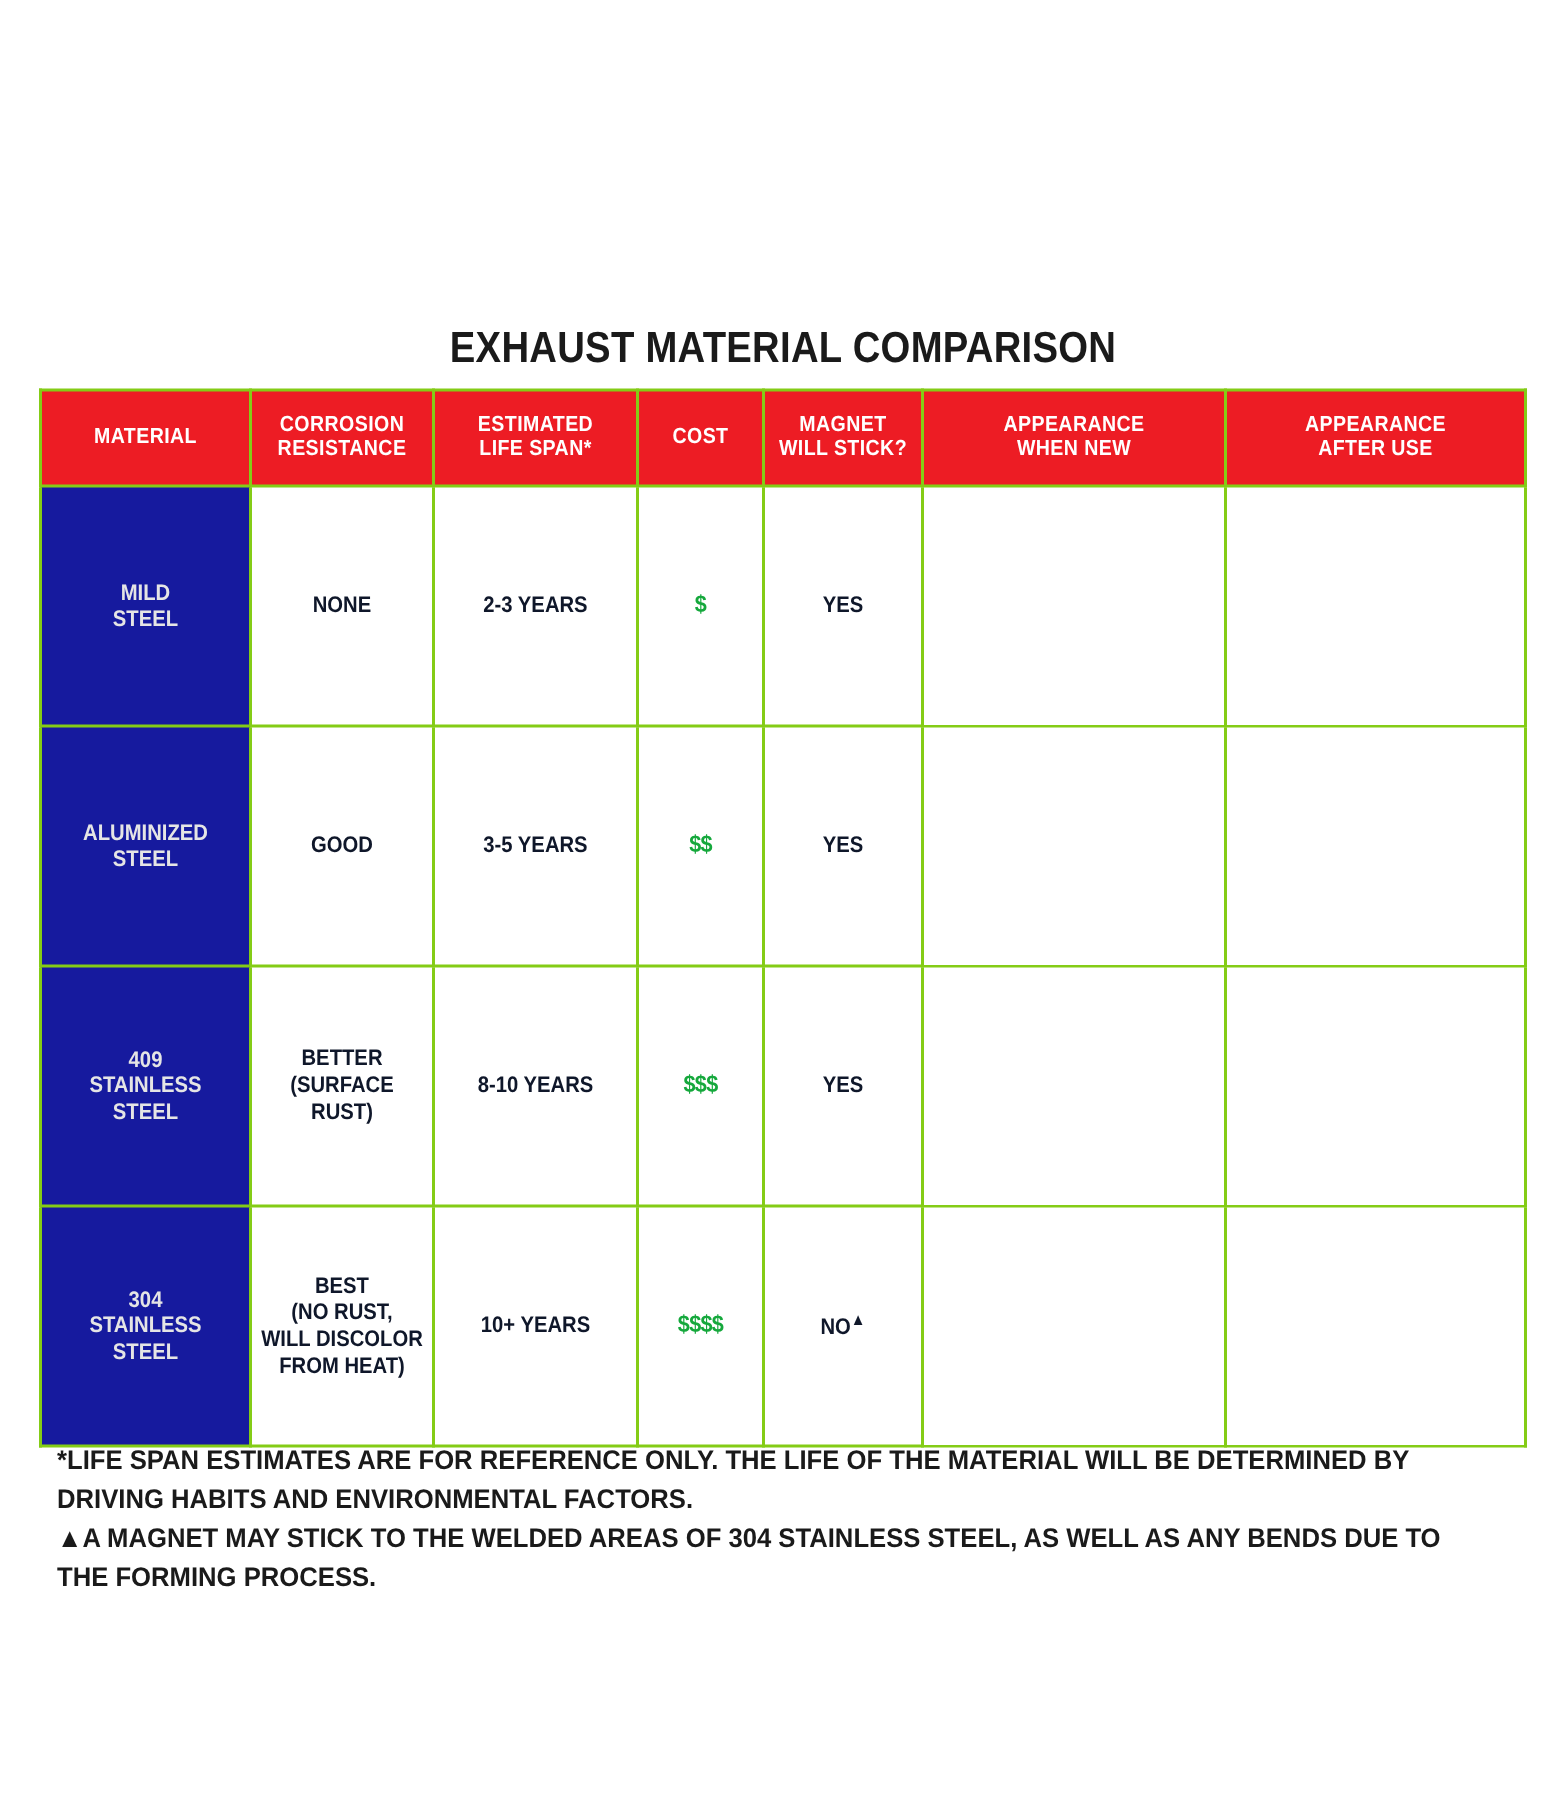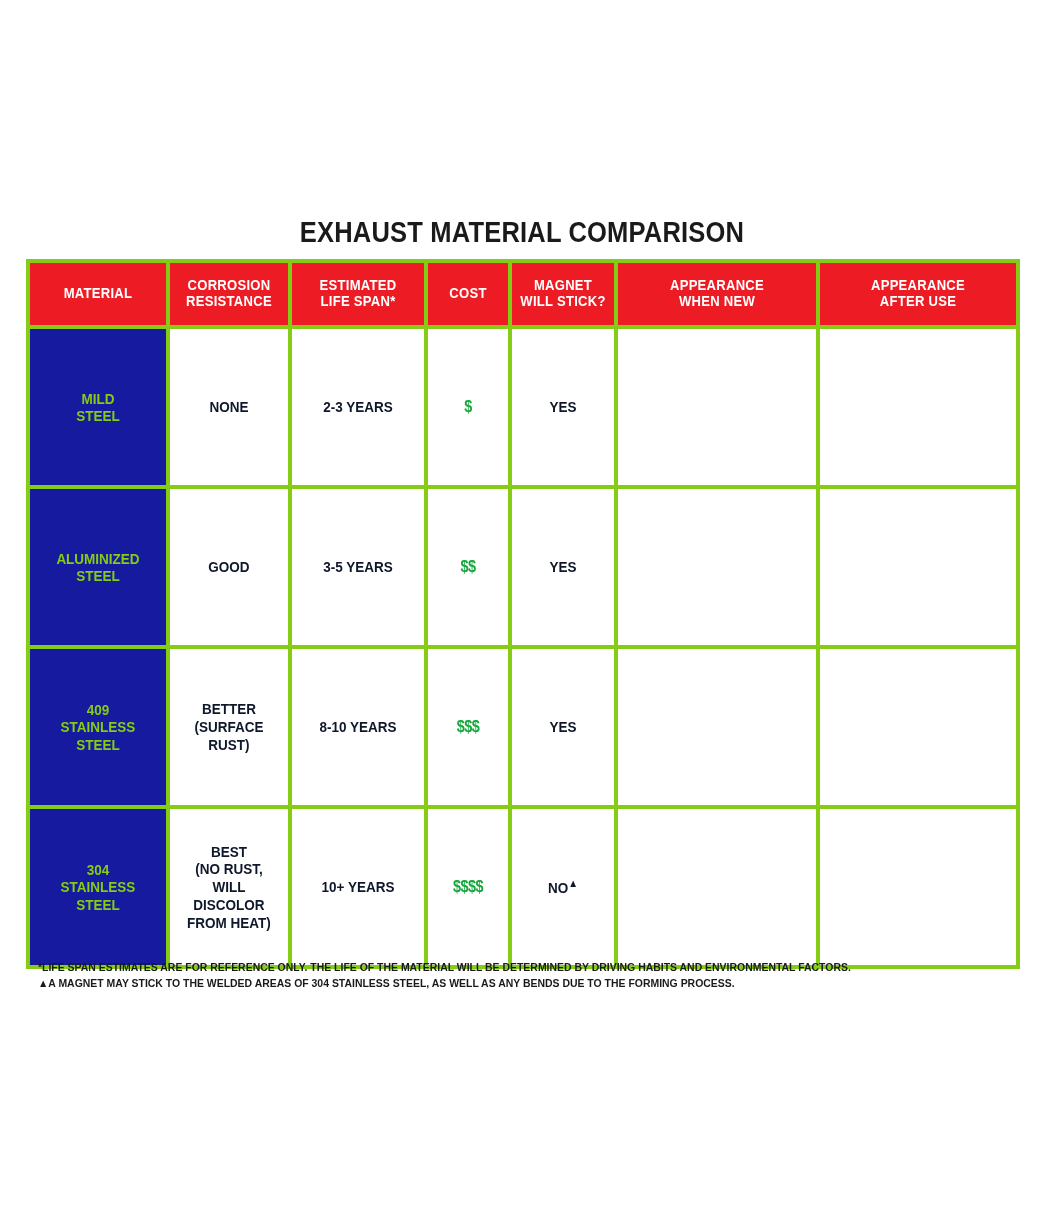--- a/index.html
+++ b/index.html
@@ -41,42 +41,42 @@
     left: 26px;
     top: 259px;
     width: 992px;
   }
   table.comparison {
     border-collapse: collapse;
     width: 992px;
     table-layout: fixed;
   }
   table.comparison td, table.comparison th {
-    border: 4px solid #84cc16;
+    border: 2px solid #84cc16;
     padding: 0;
     vertical-align: middle;
     text-align: center;
   }
   thead th {
     background: #ed1c24;
     color: #ffffff;
     height: 62px;
     font-size: 14.5px;
     font-weight: bold;
     line-height: 1.08;
     letter-spacing: 0.3px;
     font-family: "Liberation Sans Narrow", "Liberation Sans", sans-serif;
   }
   thead th .hdr {
     display: block;
     transform: scaleX(0.9);
   }
   td.material {
     background: #161a9e;
-    color: #84cc16;
+    color: #e5e5e5;
     font-size: 15px;
     font-weight: bold;
     line-height: 1.15;
     font-family: "Liberation Sans Narrow", "Liberation Sans", sans-serif;
   }
   td.material .cellinner { transform: scaleX(0.9); display:block; }
   td.plain {
     background: #ffffff;
     color: #0f172a;
     font-size: 15px;
@@ -120,21 +120,21 @@
 
   
   .art { position:absolute; left:0; top:0; width:100%; height:100%; display:block; }
 
   #footnotes {
     position: absolute;
     left: 38px;
     top: 960px;
     width: 980px;
     font-family: "Liberation Sans Narrow", "Liberation Sans", sans-serif;
-    font-size: 11px;
+    font-size: 18px;
     font-weight: bold;
     line-height: 1.45;
     color: #1a1a1a;
   }
   #footnotes div { transform: scaleX(0.95); transform-origin: left center; }
 </style>
 </head>
 <body>
 
 <div id="page">

